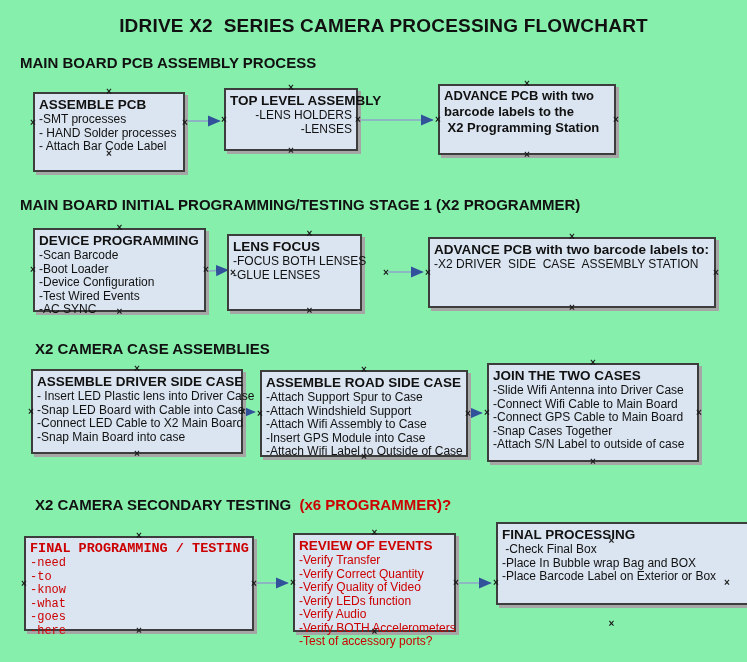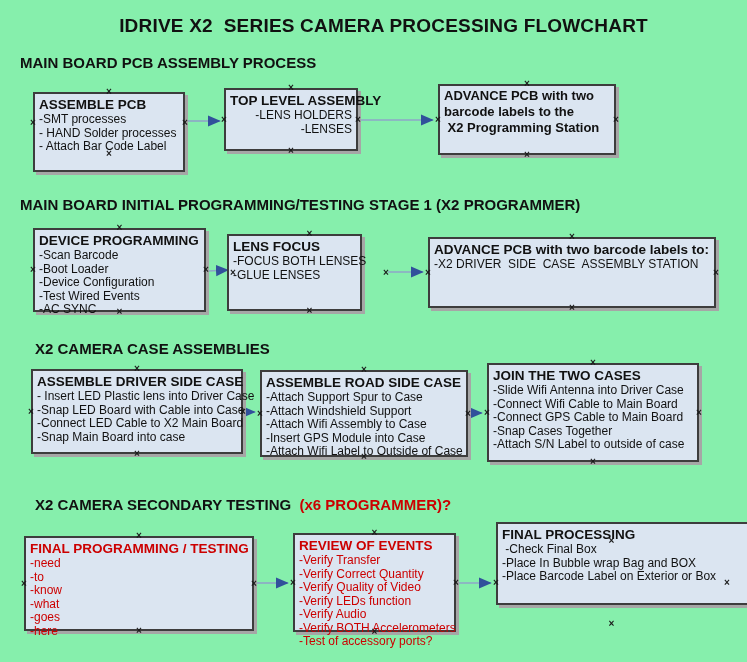--- a/index.html
+++ b/index.html
@@ -136,21 +136,21 @@
     <div class="box-title">JOIN THE TWO CASES</div>
     <div class="box-line">-Slide Wifi Antenna into Driver Case</div>
     <div class="box-line">-Connect Wifi Cable to Main Board</div>
     <div class="box-line">-Connect GPS Cable to Main Board</div>
     <div class="box-line">-Snap Cases Together</div>
     <div class="box-line">-Attach S/N Label to outside of case</div>
   </div>
 
   <div class="section-header" style="left:35px; top:496px;"><span>X2 CAMERA SECONDARY TESTING</span><span class="red-part">  (x6 PROGRAMMER)?</span></div>
 
-  <div class="flowbox red-text" style="left:24px; top:536px; width:230px; height:95px;">
+  <div class="flowbox red-text" style="left:24px; top:536px; width:230px; height:95px;font-family:Liberation Mono, monospace;">
     <div class="box-title">FINAL PROGRAMMING / TESTING</div>
     <div class="box-line">-need</div>
     <div class="box-line">-to</div>
     <div class="box-line">-know</div>
     <div class="box-line">-what</div>
     <div class="box-line">-goes</div>
     <div class="box-line">-here</div>
   </div>
 
   <div class="flowbox red-text overflow-ok" style="left:293px; top:533px; width:163px; height:99px;">

